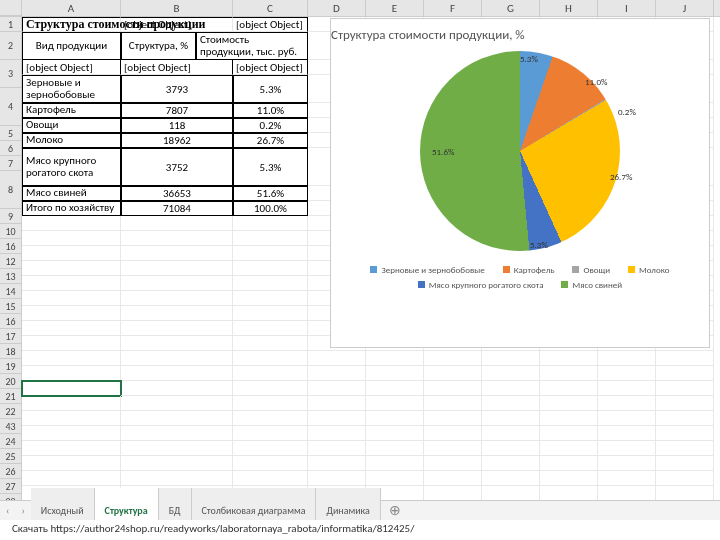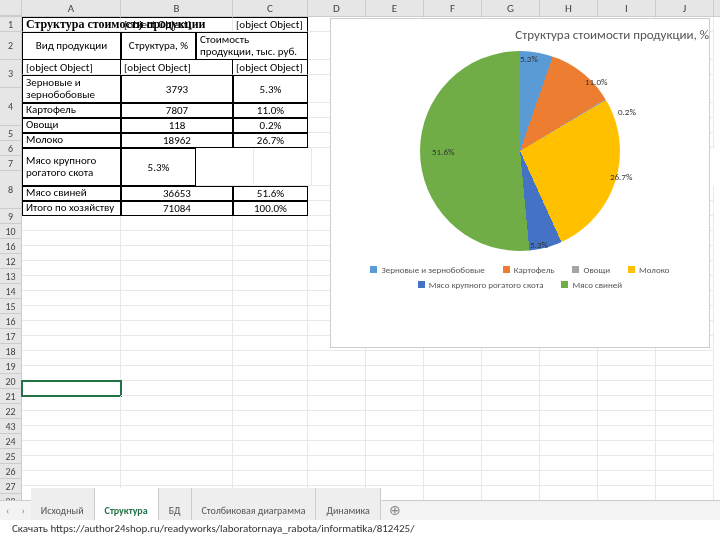--- a/index.html
+++ b/index.html
@@ -18,21 +18,21 @@
 .row{display:flex;height:15px}
 .row.tall{height:28px}.row.tall2{height:38px}
 .cell{border-right:1px solid #e8e8e8;border-bottom:1px solid #e8e8e8;padding:1px 3px;overflow:hidden;display:flex;align-items:center}
 .cell.cA{width:99px}.cell.cB{width:112px}.cell.cC{width:75px}.cell.cD,.cell.cE,.cell.cF,.cell.cG,.cell.cH,.cell.cI,.cell.cJ{width:58px}
 .b{border:1px solid #000!important}
 .bl{border-left:1px solid #000!important}.br{border-right:1px solid #000!important}.bt{border-top:1px solid #000!important}
 .ctr{justify-content:center;text-align:left}
 .wrap{white-space:normal;line-height:1.1}
 .sel{outline:2px solid #217346;outline-offset:-1px}
 .chart{position:absolute;left:330px;top:18px;width:380px;height:330px;background:#fff;border:1px solid #ccc}
-.chart-title{text-align:right;font-size:13px;color:#555;padding:8px 0 4px;font-weight:400}
+.chart-title{text-align:left;font-size:13px;color:#555;padding:8px 0 4px;font-weight:400}
 .pie-wrap{position:relative;width:200px;height:200px;margin:5px auto}
 .pie{width:200px;height:200px;border-radius:50%}
 .pct{position:absolute;font-size:9px;color:#333}
 .legend{display:flex;flex-wrap:wrap;justify-content:center;gap:4px 18px;padding:8px 20px;font-size:9px;color:#555}
 .lg{display:flex;align-items:center;gap:4px}
 .sw{width:7px;height:7px;display:inline-block}
 .tabs-bar{position:absolute;bottom:20px;left:0;right:0;height:20px;background:#f3f3f3;border-top:1px solid #ccc;display:flex;align-items:center;font-size:10px}
 .tab-nav{padding:0 6px;color:#888;cursor:pointer}
 .tab{padding:16px 10px;border-right:1px solid #ccc;color:#555;cursor:pointer;background:#eee}
 .tab.active{background:#fff;border-bottom:2px solid #217346;color:#217346;font-weight:bold}
@@ -171,20 +171,21 @@
           <div class="cell cD"></div>
           <div class="cell cE"></div>
           <div class="cell cF"></div>
           <div class="cell cG"></div>
           <div class="cell cH"></div>
           <div class="cell cI"></div>
           <div class="cell cJ"></div>
         </div>
         <div class="row tall2">
           <div class="cell cA b wrap">Мясо крупного рогатого скота</div>
+          <div class="cell cB b ctr">3752</div>
           <div class="cell cC b ctr">5.3%</div>
           <div class="cell cD"></div>
           <div class="cell cE"></div>
           <div class="cell cF"></div>
           <div class="cell cG"></div>
           <div class="cell cH"></div>
           <div class="cell cI"></div>
           <div class="cell cJ"></div>
         </div>
         <div class="row">

